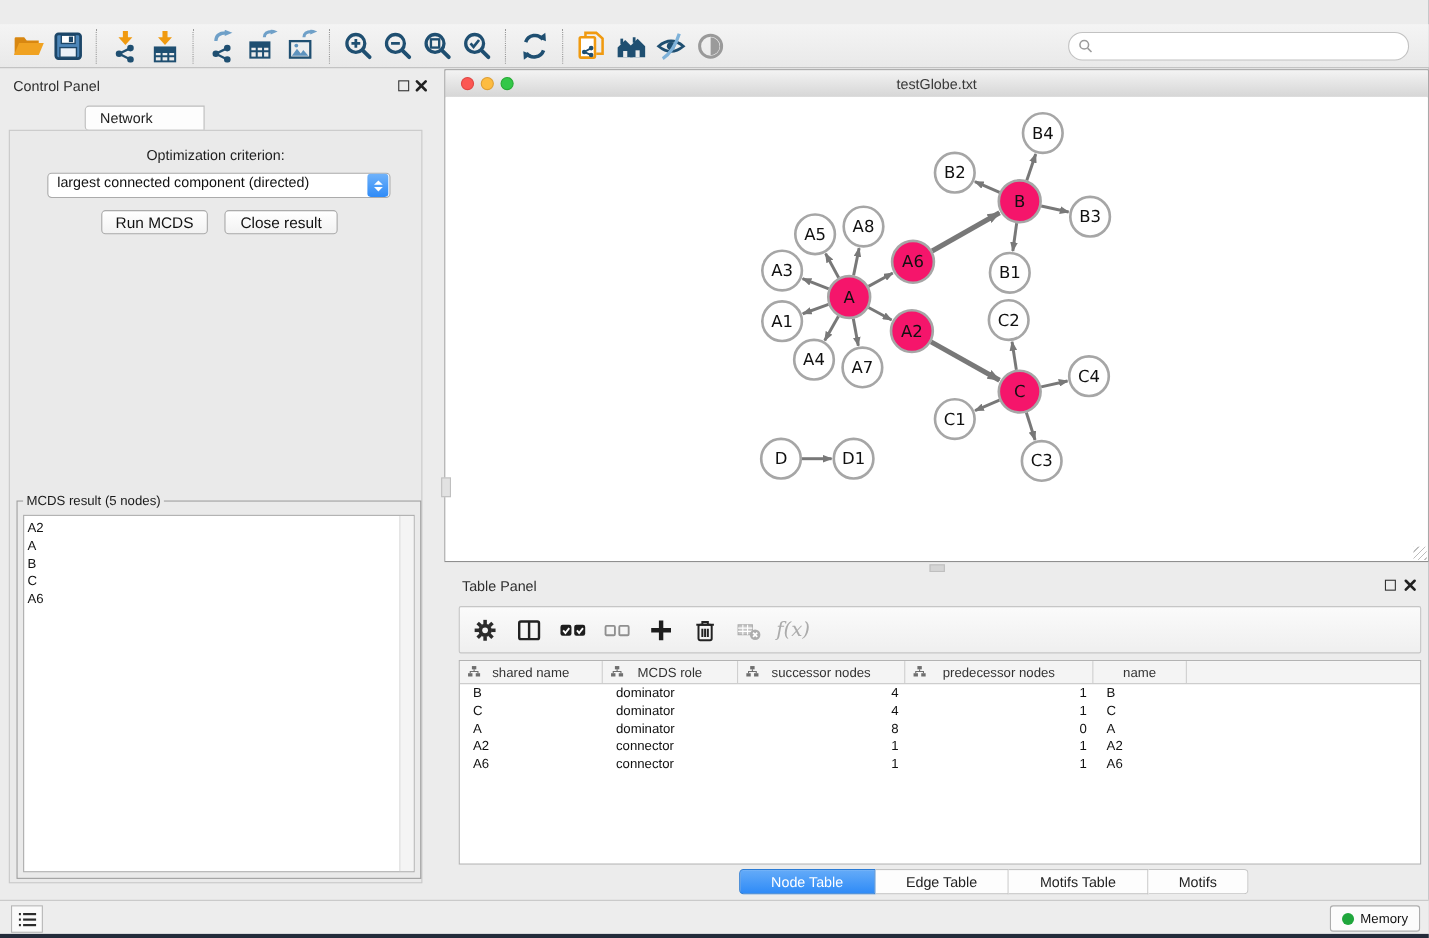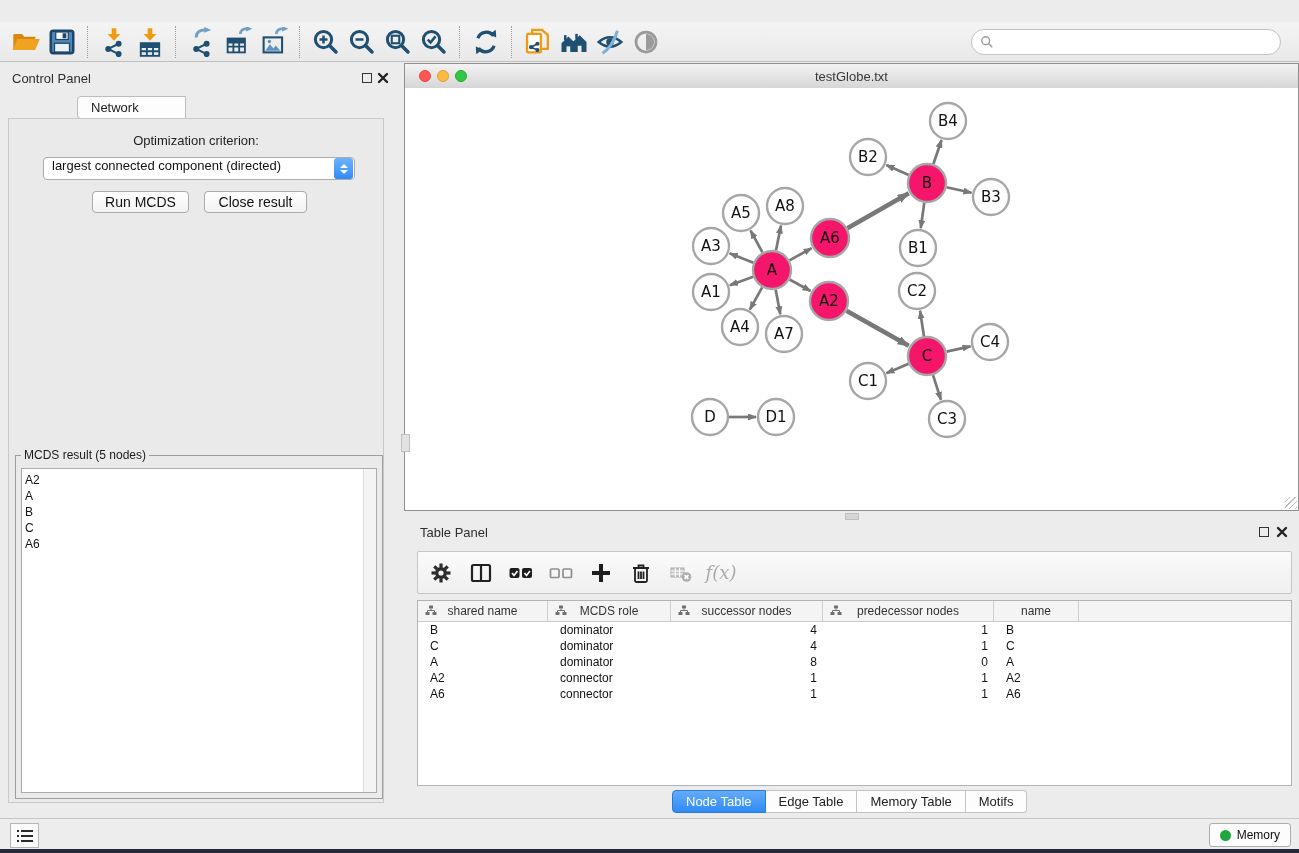--- a/index.html
+++ b/index.html
@@ -91,21 +91,21 @@
   #tbl-head{display:flex;height:20px;background:#F4F4F4;border-bottom:1px solid #C9C9C9;}
   .th{position:relative;display:flex;align-items:center;justify-content:center;
     font-size:12px;color:#333;border-right:1px solid #CFCFCF;box-sizing:border-box;height:20px;}
   .th .type-ico{position:absolute;left:7px;top:4px;}
   .c1{width:130px;} .c2{width:123px;} .c3{width:152px;} .c4{width:171px;} .c5{width:85px;}
   .trow{display:flex;height:16px;align-items:center;}
   .td{font-size:12px;color:#111;box-sizing:border-box;padding:0 6px;overflow:hidden;}
   .td.c1,.td.c2,.td.c5{text-align:left;padding-left:12px;}
   .td.c3,.td.c4{text-align:right;}
   #tp-tabs{left:672px;top:790px;display:flex;}
-  .btab{height:21px;line-height:21px;padding:0 13px;font-size:13px;background:#FDFDFD;
+  .btab{height:21px;line-height:21px;padding:0 28px;font-size:13px;background:#FDFDFD;
     border:1px solid #C4C4C4;border-left:none;color:#222;}
   .btab:first-child{border-left:1px solid #C4C4C4;border-radius:4px 0 0 4px;}
   .btab:last-child{border-radius:0 4px 4px 0;}
   .btab.active{background:linear-gradient(#64ABF8,#2F8BF7);color:#fff;border-color:#2B7BD4;}
 
   
   #statusbar{left:0;top:818px;width:1299px;height:31px;background:#EDEDED;
     border-top:1px solid #C6C6C6;}
   #list-btn{position:absolute;left:10px;top:4px;width:27px;height:23px;background:#FAFAFA;
     border:1px solid #B5B5B5;display:flex;align-items:center;justify-content:center;}
@@ -559,21 +559,21 @@
           <div class="td c3">1</div>
           <div class="td c4">1</div>
           <div class="td c5">A6</div>
         </div>
       </div>
   </div>
 
   <div id="tp-tabs" class="abs">
       <div class="btab active">Node Table</div>
       <div class="btab">Edge Table</div>
-      <div class="btab">Memory Table</div>
+      <div class="btab">Motifs Table</div>
       <div class="btab">Motifs</div>
     </div>
 
   <div id="statusbar" class="abs">
     <div id="list-btn">
       <svg width="16" height="14" viewBox="0 0 16 14">
         <g fill="#2B2B2B">
             <rect x="0" y="1" width="2" height="2"></rect>
             <rect x="0" y="6" width="2" height="2"></rect>
             <rect x="0" y="11" width="2" height="2"></rect>

